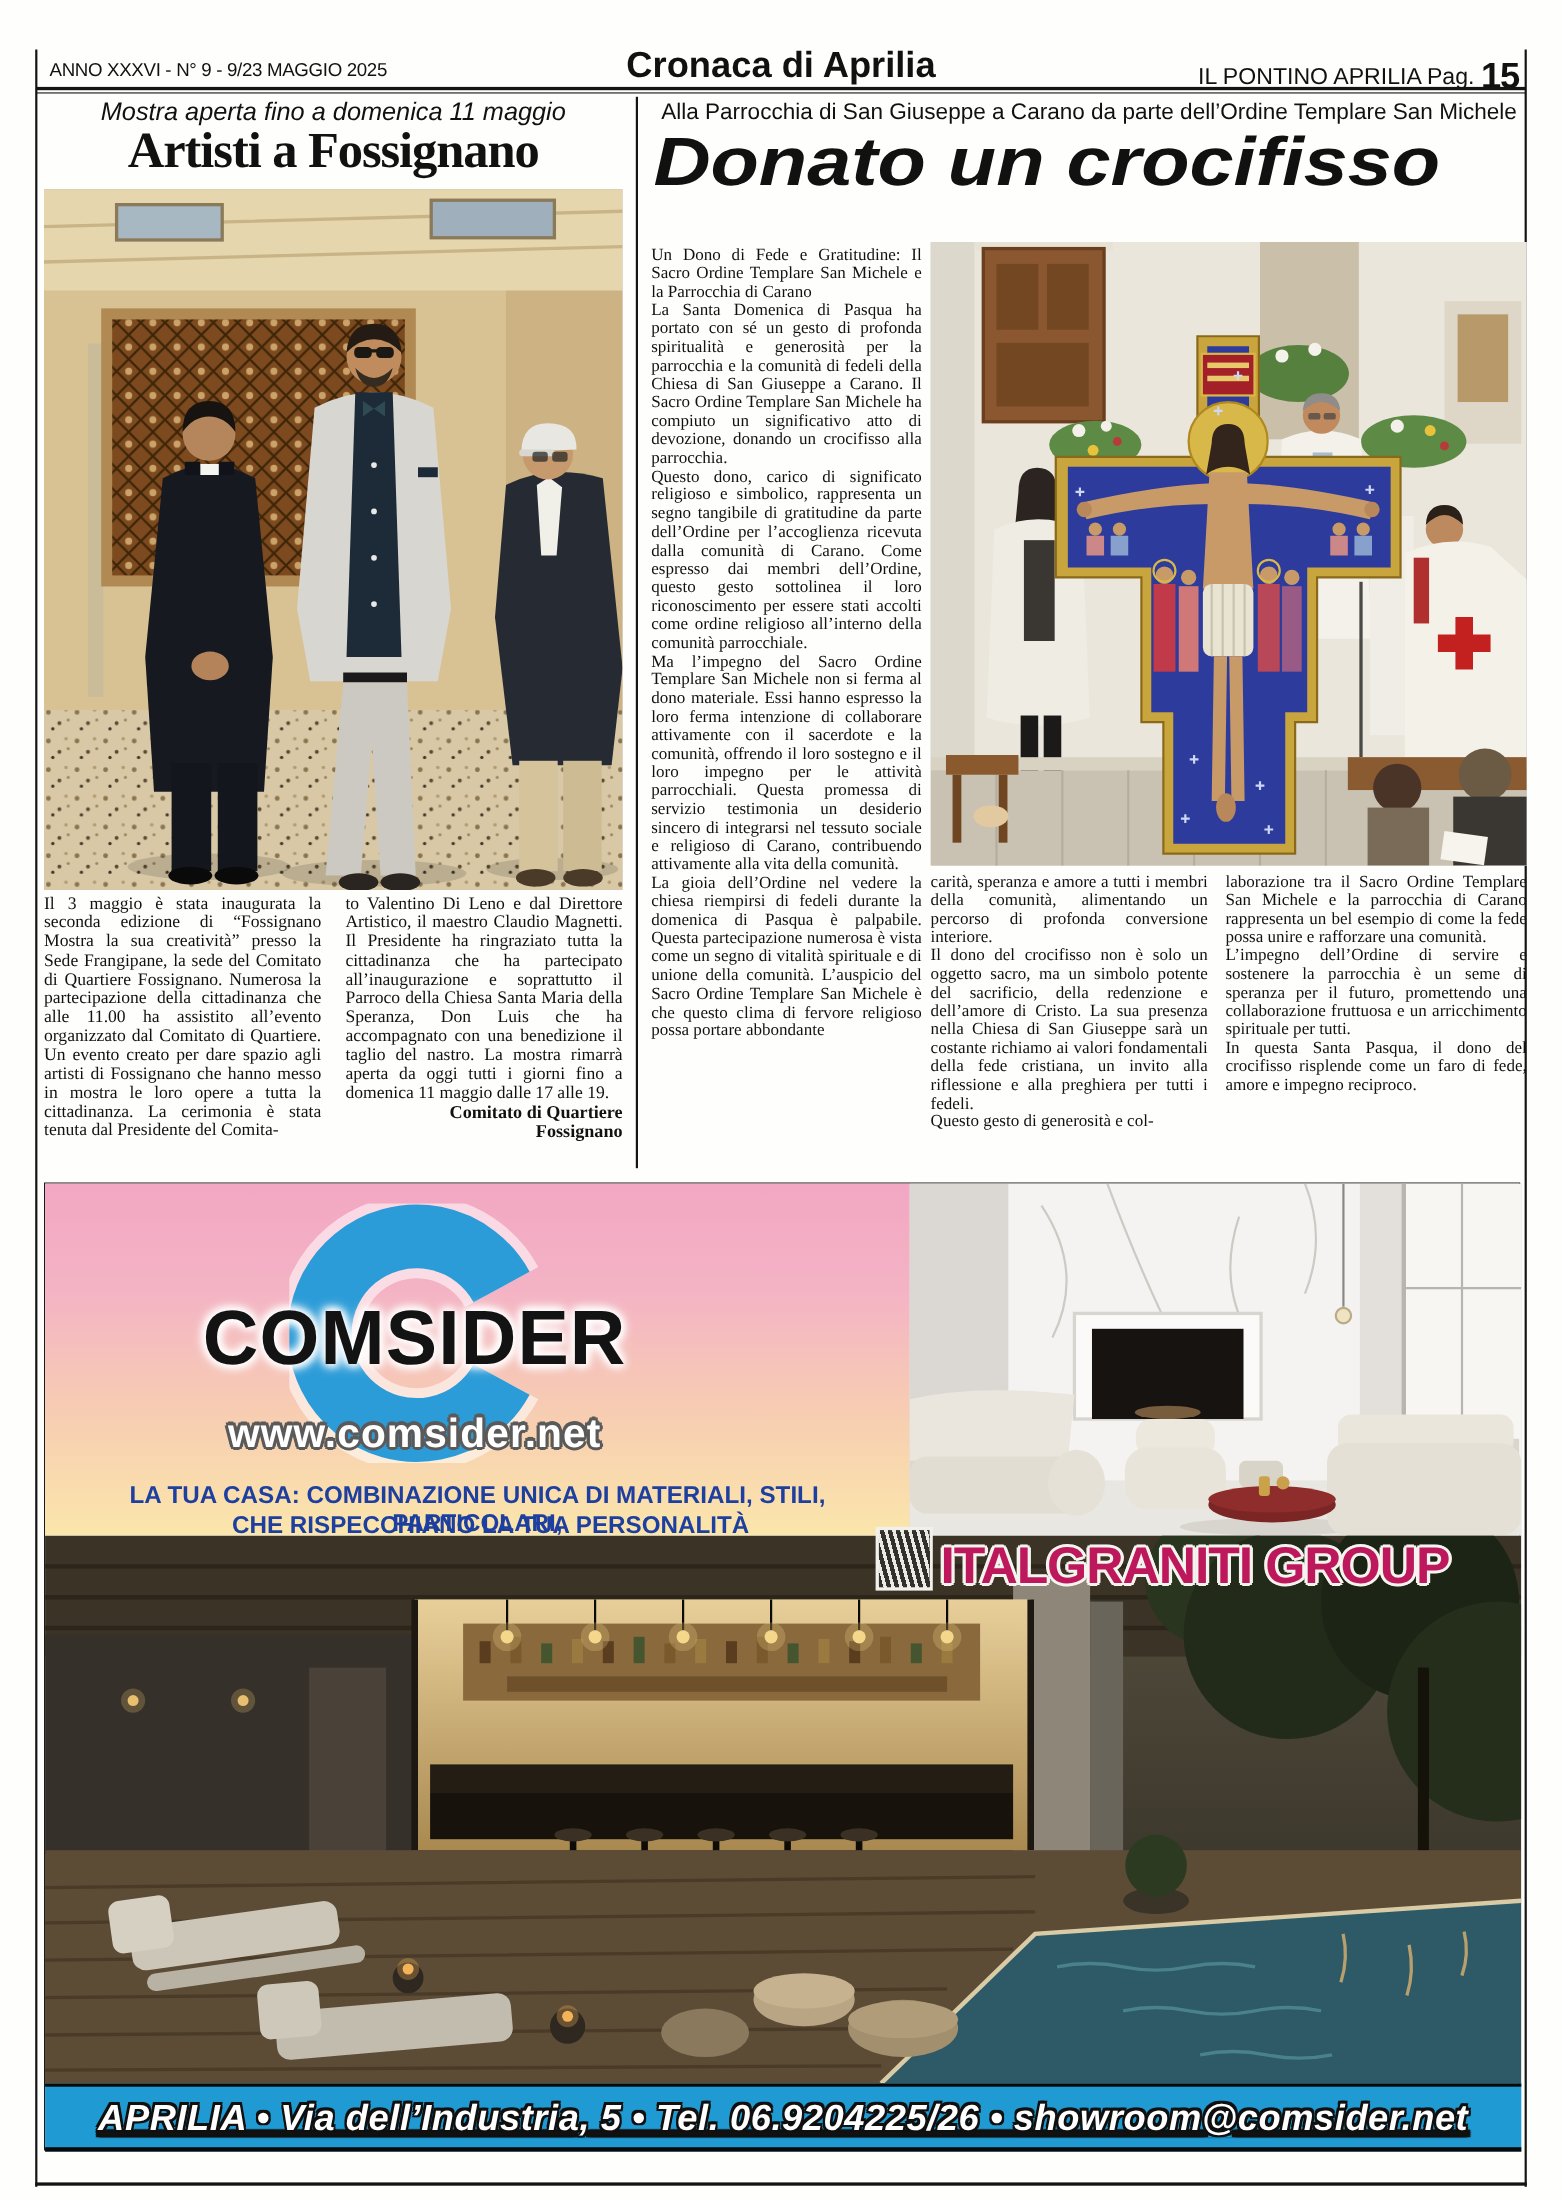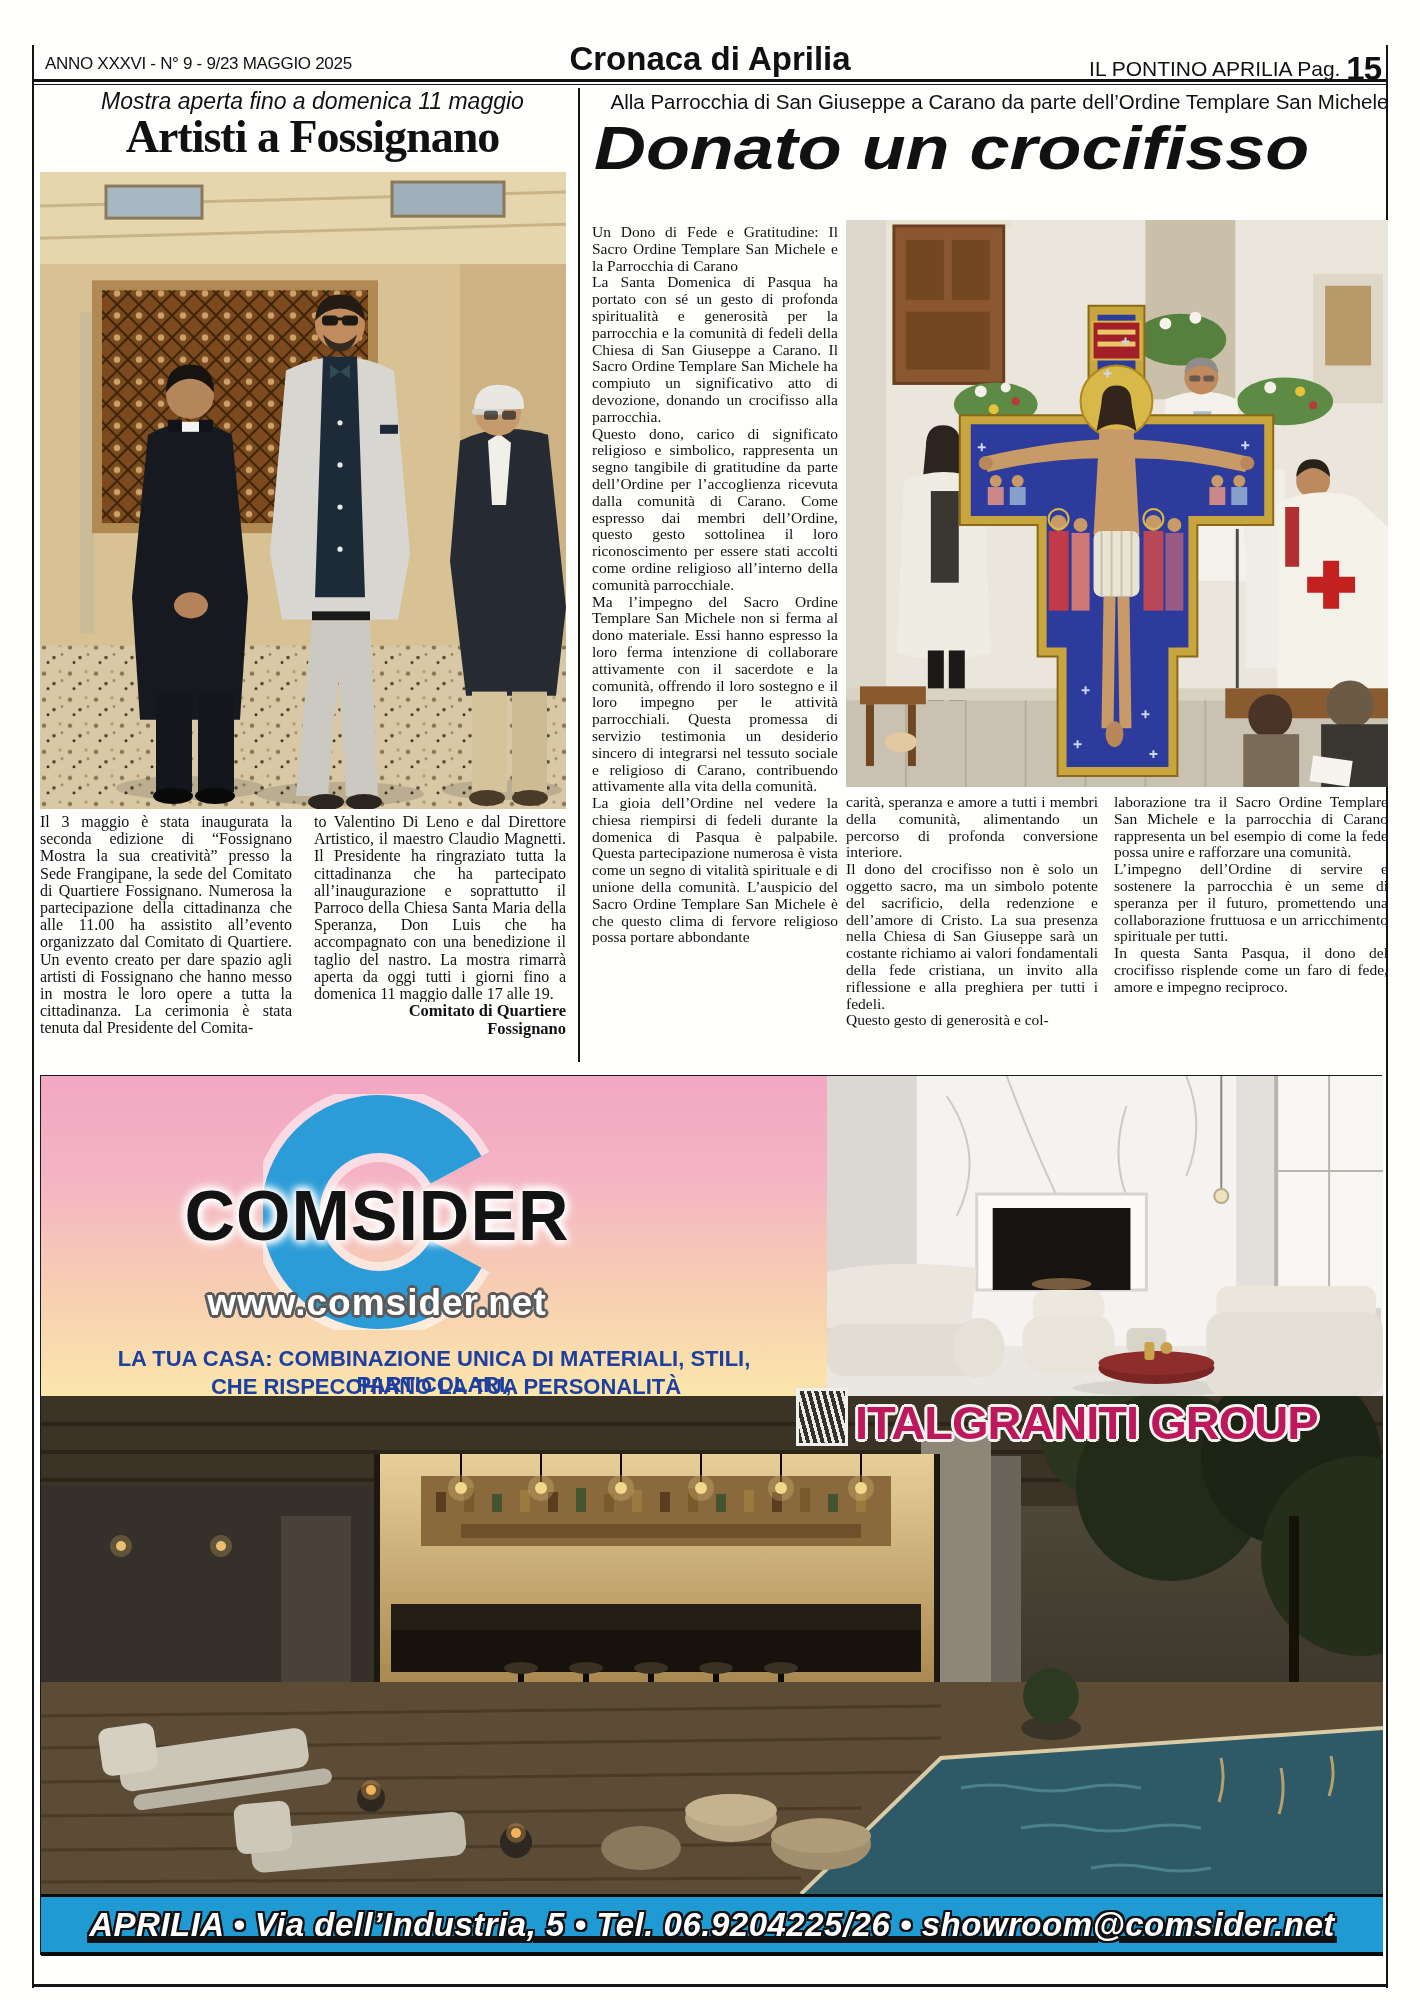--- a/index.html
+++ b/index.html
@@ -14,21 +14,21 @@
   
   .masthead{position:absolute;left:33px;top:42px;width:1354px;height:36px;}
   .mh-left{position:absolute;left:12px;top:12px;font-family:"Liberation Sans",sans-serif;font-size:17px;letter-spacing:-0.3px;}
   .mh-center{position:absolute;left:0;right:0;top:-2px;text-align:center;font-family:"Liberation Sans",sans-serif;font-weight:700;font-size:33px;}
   .mh-right{position:absolute;right:6px;top:8px;font-family:"Liberation Sans",sans-serif;font-size:21px;}
   .mh-right .pgnum{font-weight:700;font-size:33px;vertical-align:-4px;letter-spacing:-1px;}
   .mh-rule{position:absolute;left:33px;top:79px;width:1354px;height:0;border-top:3px solid #141414;}
   .mh-rule2{position:absolute;left:33px;top:84px;width:1354px;height:0;border-top:1px solid #141414;}
   
   .vdivider{position:absolute;left:578px;top:88px;width:2px;height:974px;background:#141414;}
-  .article{position:absolute;top:88px;padding-left:19px;}
+  .article{position:absolute;top:88px;}
   .kicker{font-family:"Liberation Sans",sans-serif;text-align:center;}
   .kicker-left{font-style:italic;font-size:23px;}
   .kicker-right{font-size:20.5px;}
   .headline-left{font-family:"Liberation Serif",serif;font-weight:700;font-size:46px;letter-spacing:-1px;text-align:center;}
   .headline-right{font-family:"Liberation Sans",sans-serif;font-weight:700;font-style:italic;font-size:62px;white-space:nowrap;}
   .headline-right .stretch{display:inline-block;transform:scaleX(1.16);transform-origin:0 50%;letter-spacing:0px;}
   .bodycol{font-size:16px;line-height:17.2px;text-align:justify;white-space:pre-line;overflow:hidden;}
   .bodycol-r{font-size:15.5px;line-height:16.8px;}
   .sig{font-weight:700;text-align:right;font-size:16.5px;line-height:18px;}
   .photo{overflow:hidden;background:#ccc;}

